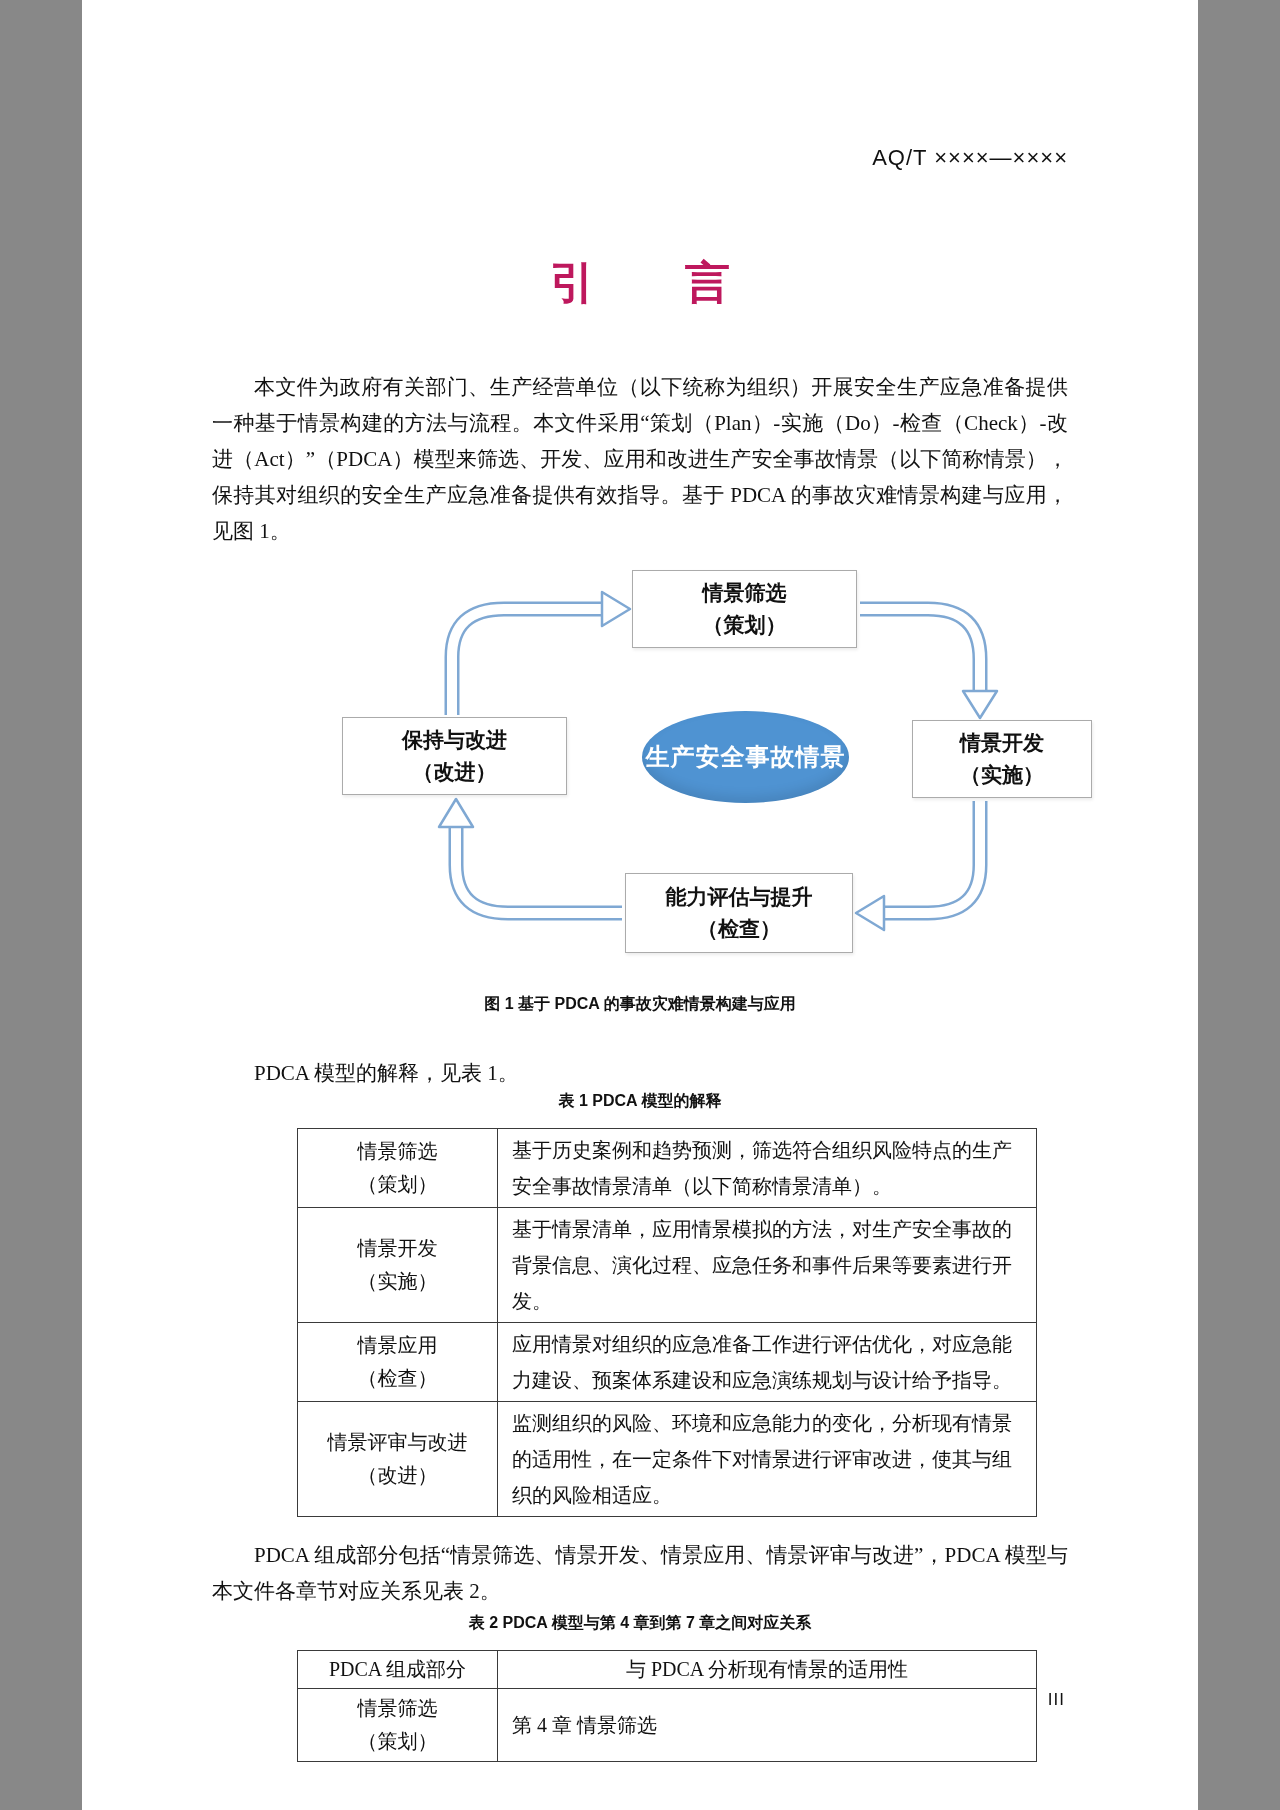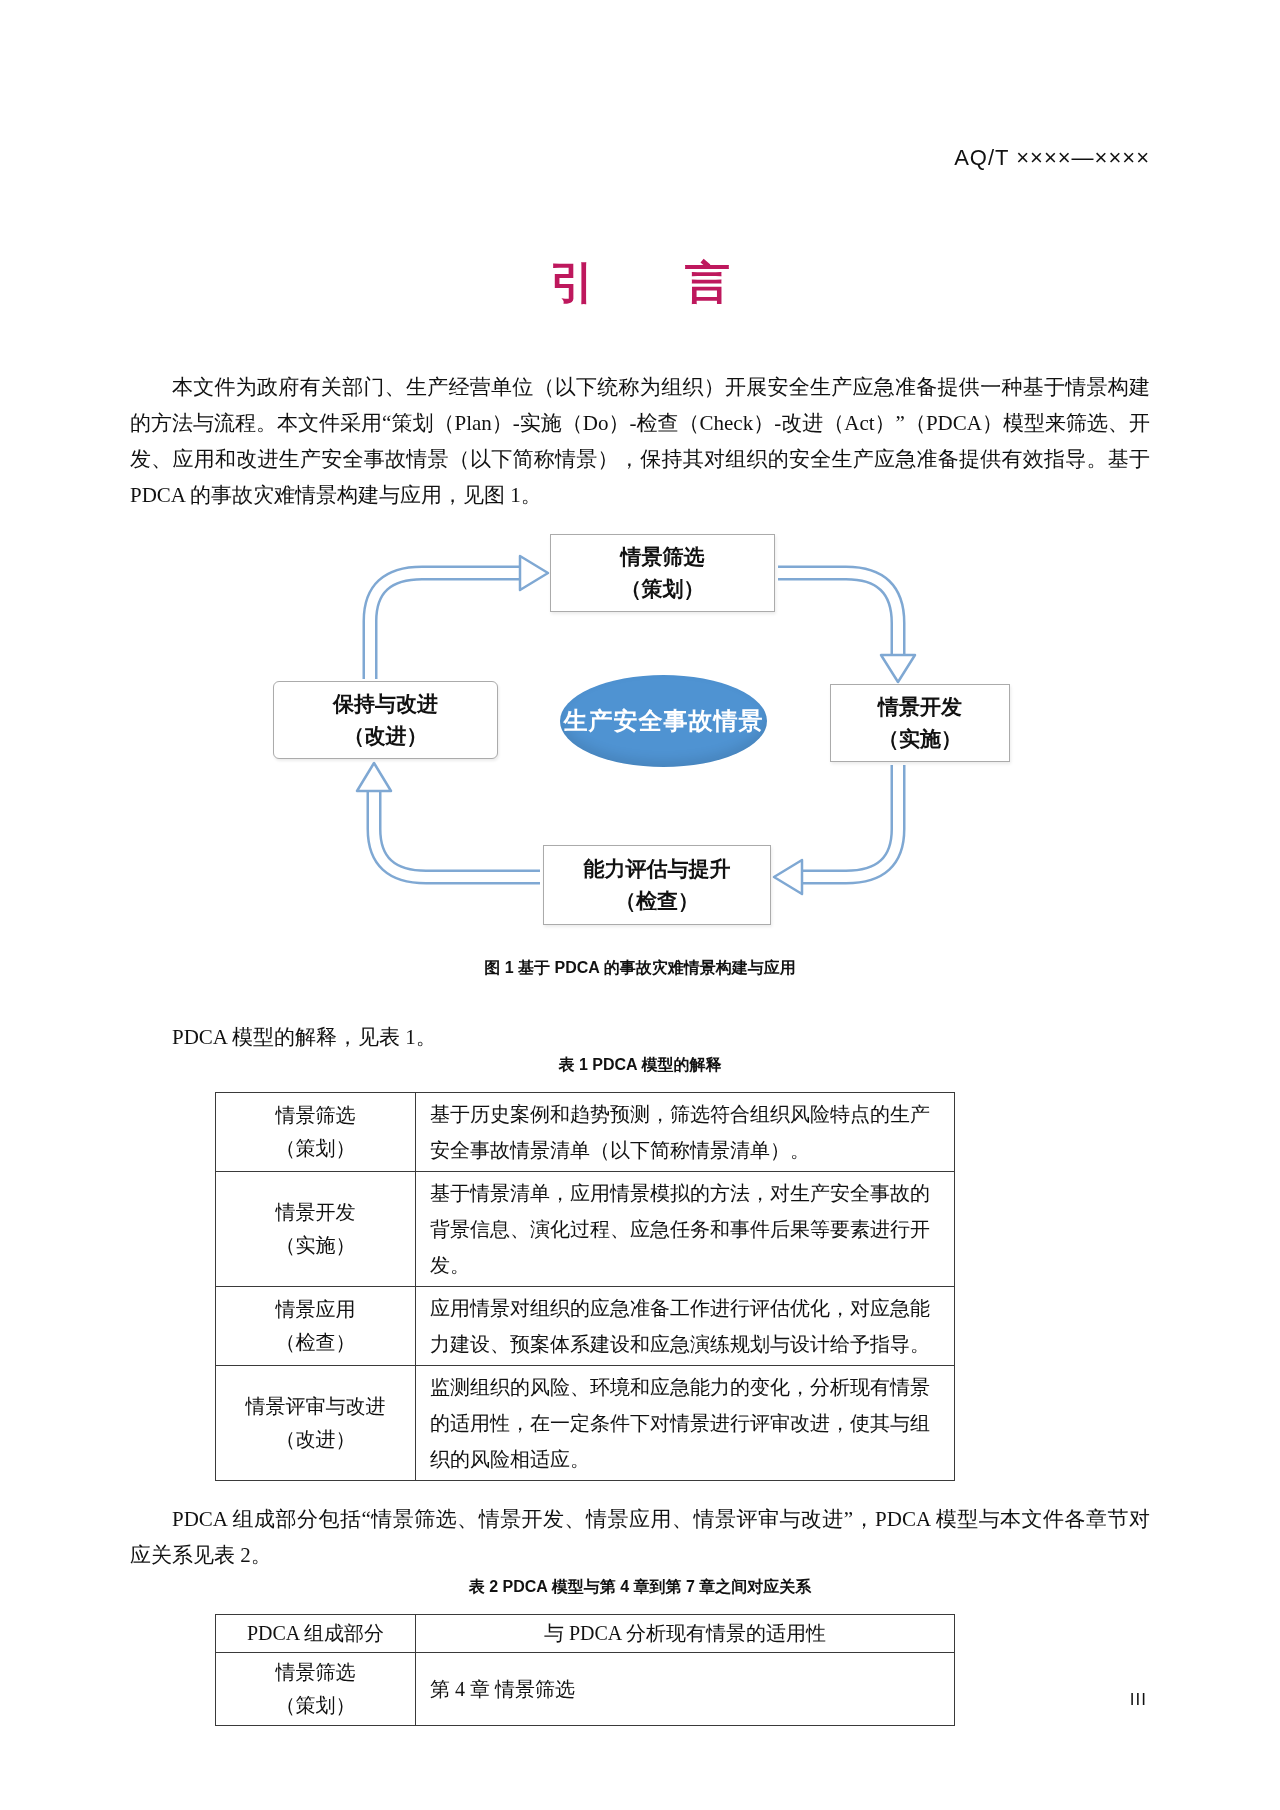--- a/index.html
+++ b/index.html
@@ -1,18 +1,18 @@
 <!DOCTYPE html>
 <html><head>
 <meta charset="utf-8">
 <style>
   * { margin:0; padding:0; box-sizing:border-box; }
   html,body { background:#888; }
   .page {
-    position:relative; width:1280px; height:1810px; margin:0 auto;
+    position:relative; width:1116px; height:1810px; margin:0 auto;
     background:#ffffff; overflow:hidden;
     font-family:"Liberation Serif","DejaVu Serif",serif; color:#1a1a1a;
   }
   .content { padding:0 130px; }
   .doc-code {
     margin-top:145px; text-align:right;
     font-family:"Liberation Sans","DejaVu Sans",sans-serif;
     font-size:22px; color:#111; letter-spacing:1px;
   }
   .main-title {
@@ -30,23 +30,23 @@
   .diagram { position:relative; margin-top:16px; height:425px; }
   .diagram svg.arrows { position:absolute; left:0; top:0; width:1020px; height:425px; }
   .dbox {
     position:absolute; background:#fff; border:1px solid #ababab;
     box-shadow:1px 2px 3px rgba(0,0,0,0.08);
     display:flex; flex-direction:column; justify-content:center; align-items:center;
     font-family:"Liberation Sans","DejaVu Sans",sans-serif;
     font-size:21px; font-weight:bold; color:#111; line-height:32px; text-align:center;
   }
   .dbox-top    { left:420px; top:5px;   width:225px; height:78px; }
-  .dbox-left   { left:143px; top:152px; width:225px; height:78px;border-radius:6px; }
+  .dbox-left   { left:130px; top:152px; width:225px; height:78px; }
   .dbox-right  { left:700px; top:155px; width:180px; height:78px; }
-  .dbox-bottom { left:413px; top:316px; width:228px; height:80px; }
+  .dbox-bottom { left:413px; top:308px; width:228px; height:80px; }
   .ellipse {
     position:absolute; left:430px; top:146px; width:207px; height:92px;
     background:#4f93d2; border-radius:50%;
     display:flex; justify-content:center; align-items:center;
     font-family:"Liberation Sans","DejaVu Sans",sans-serif;
     font-size:24px; font-weight:bold; color:#ffffff; letter-spacing:1px;
     box-shadow:inset 0 -6px 12px rgba(0,0,0,0.10);
   }
   .fig-caption, .tbl-title {
     text-align:center; font-family:"Liberation Sans","DejaVu Sans",sans-serif;

